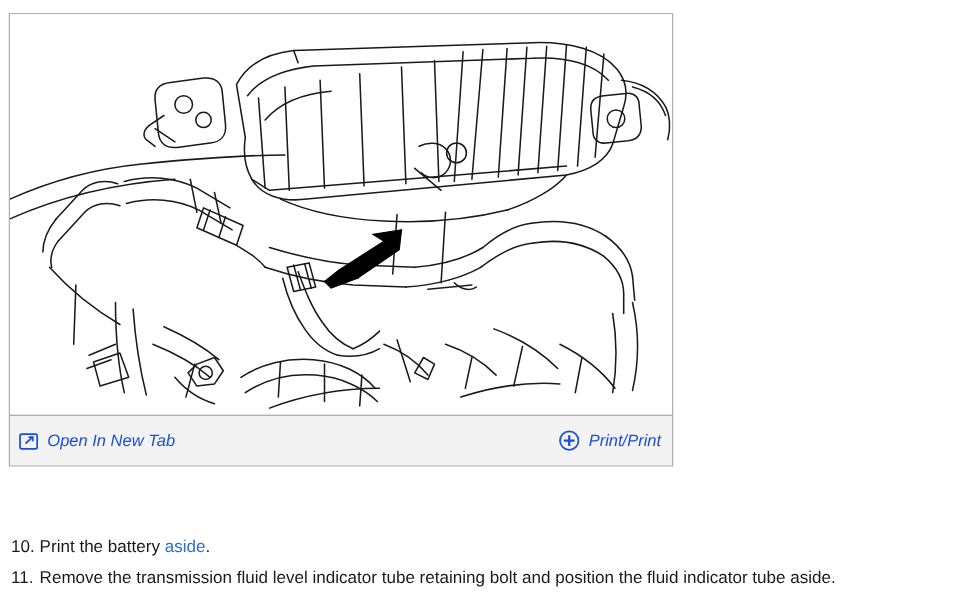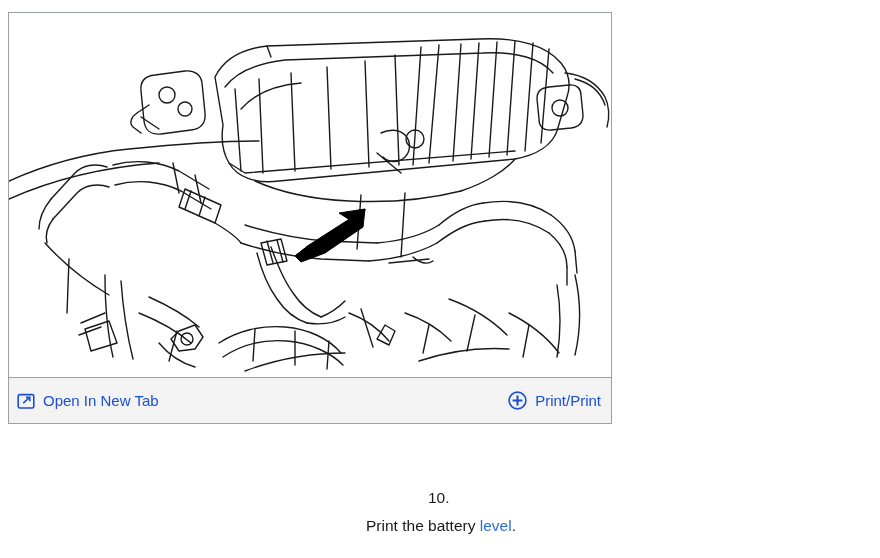--- a/index.html
+++ b/index.html
@@ -23,20 +23,21 @@
   
   .figure-panel {
     position: absolute;
     left: 8px;
     top: 12px;
     width: 604px;
     height: 412px;
     border: 1px solid #9aa0a6;
     box-sizing: border-box;
     background: #ffffff;
+    font-style: italic;
   }
   .figure-image {
     position: absolute;
     left: 0;
     top: 0;
     width: 602px;
     height: 364px;
     overflow: hidden;
     background: #ffffff;
   }
@@ -89,26 +90,25 @@
 
   
   .steps {
     position: absolute;
     left: 10px;
     top: 484px;
     width: 862px;
   }
   .step {
     display: flex;
-    align-items: center;
+    align-items: flex-start;
     font-size: 15.5px;
     line-height: 28px;
     color: #1a1a1a;
     white-space: nowrap;
-    flex-direction: column;
   }
   .step-num {
     width: 26px;
     flex: 0 0 26px;
     text-align: left;
   }
   .step-text a,
   .step-text .link {
     color: #2a6fd6;
     text-decoration: none;
@@ -281,19 +281,23 @@
         <span class="label">Print/Print</span>
       </div>
 
     </div>
   </div>
 
   <div class="steps">
 
     <div class="step">
       <span class="step-num">10.</span>
-      <span class="step-text"><span>Print the battery </span><span class="link">level</span><span>.</span></span>
+      <span class="step-text"><span>Print the battery </span><span class="link">aside</span><span>.</span></span>
     </div>
 
+    <div class="step">
+      <span class="step-num">11.</span>
+      <span class="step-text"><span>Remove the transmission fluid level indicator tube retaining bolt and position the fluid indicator tube aside.</span></span>
+    </div>
 
   </div>
 
 </div>
 
 </body></html>

